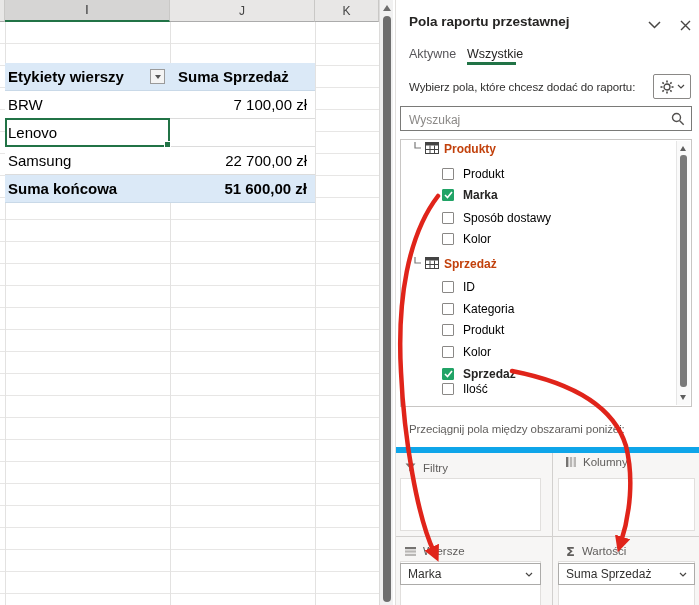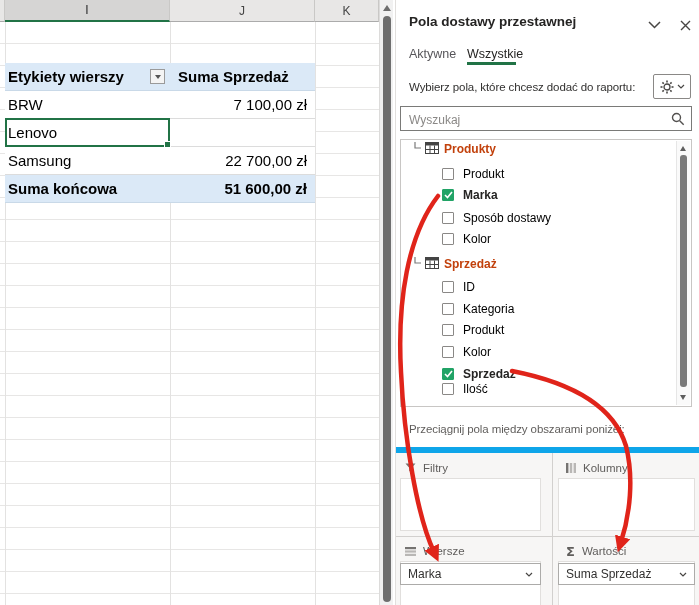--- a/index.html
+++ b/index.html
@@ -163,21 +163,21 @@
       </div>
     </div>
   </div>
 
   <div class="sscroll">
     <div class="up"></div>
     <div class="thumb"></div>
   </div>
 
   <div class="panel">
-    <div class="ptitle">Pola dostawy przestawnej</div>
+    <div class="ptitle">Pola raportu przestawnej</div>
 
     <div class="picon" style="left:250px;">
       <svg width="13" height="8" viewBox="0 0 13 8">
           <polyline points="1,1 6.5,6.5 12,1" fill="none" stroke="#484644" stroke-width="1.5"></polyline>
         </svg>
     </div>
     <div class="picon" style="left:281px;">
       <svg width="11" height="11" viewBox="0 0 11 11">
           <path d="M1,1 L10,10 M10,1 L1,10" stroke="#484644" stroke-width="1.4"></path>
         </svg>
@@ -309,21 +309,21 @@
       <div class="hdiv"></div>
 
       <div class="ahdr" style="left:9px;top:7px;">
         <svg width="11" height="10" viewBox="0 0 11 10">
             <path d="M0.5,0.5 H10.5 L6.8,4.8 V9.2 L4.2,8 V4.8 Z" fill="#757371"></path>
           </svg>
         <span>Filtry</span>
       </div>
       <div class="well" style="left:4px;top:25px;width:141px;height:53px;"></div>
 
-      <div class="ahdr" style="left:170px;top:7px;">
+      <div class="ahdr" style="left:170px;top:1px;">
         <svg width="10" height="10" viewBox="0 0 10 10">
           <rect x="0" y="0" width="2.4" height="10" fill="#757371"></rect>
             <rect x="3.8" y="0" width="2.4" height="10" fill="#B9B7B5"></rect>
             <rect x="7.6" y="0" width="2.4" height="10" fill="#B9B7B5"></rect>
         </svg>
         <span>Kolumny</span>
       </div>
       <div class="well" style="left:162px;top:25px;width:137px;height:53px;"></div>
 
       <div class="ahdr" style="left:9px;top:90px;">

